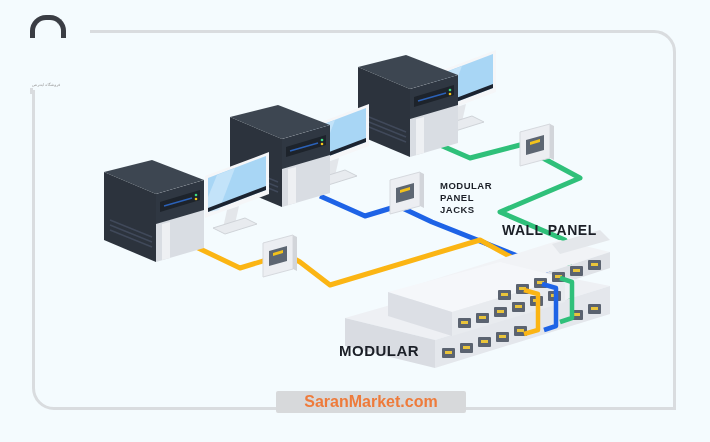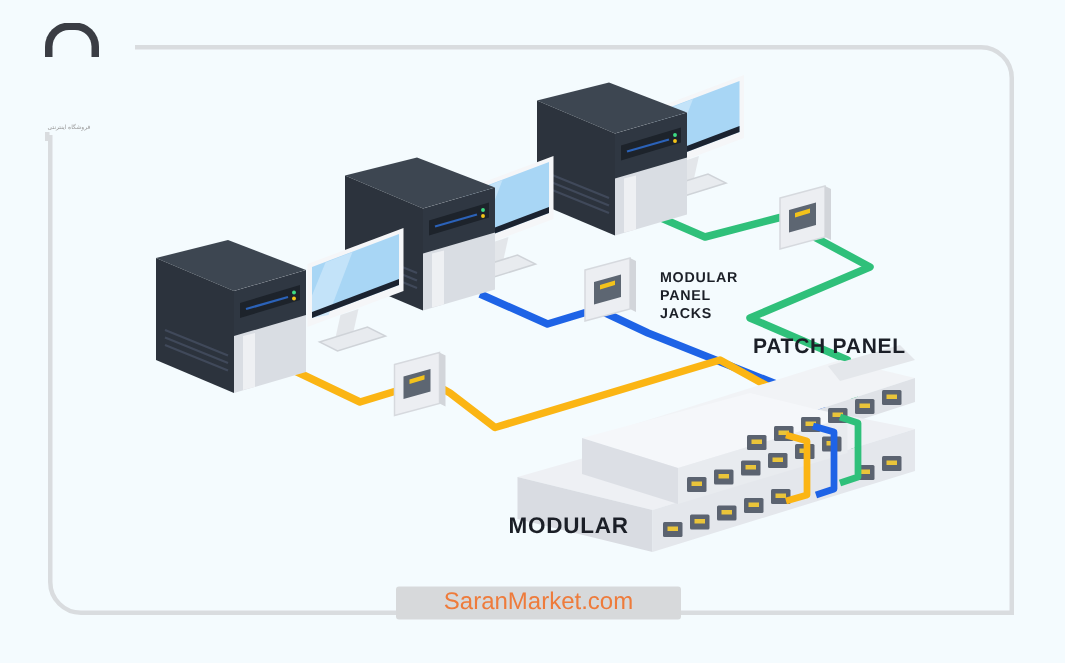--- a/index.html
+++ b/index.html
@@ -9,21 +9,21 @@
   .logo-handle { position:absolute; left:28px; top:5px; width:26px; height:18px; border:5px solid #3a3d44; border-bottom:none; border-radius:16px 16px 0 0; }
   .logo-top { position:absolute; left:6px; top:20px; width:76px; height:28px; background:#ee7433; border-radius:8px; color:#fff; font-weight:bold; font-size:20px; text-align:center; line-height:28px; font-family:"DejaVu Sans", sans-serif; }
   .logo-bottom { position:absolute; left:6px; top:48px; width:76px; height:24px; color:#33363d; font-weight:bold; font-size:20px; text-align:center; line-height:24px; font-family:"DejaVu Sans", sans-serif; }
   .logo-tag { position:absolute; left:10px; top:72px; width:68px; font-size:4px; color:#999; text-align:center; }
   .logo-gap { position:absolute; left:30px; top:88px; width:3px; height:6px; background:#d9dcdf; }
   svg.diagram { position:absolute; left:0; top:0; }
   .lbl { position:absolute; font-weight:bold; color:#1b1f27; font-family:"Liberation Sans", sans-serif; letter-spacing:0.5px; }
   .lbl-wj { left:440px; top:180px; font-size:9.5px; line-height:12px; width:70px; }
   .lbl-pp { left:502px; top:222px; font-size:14px; }
   .lbl-sw { left:339px; top:342px; font-size:15px; }
-  .site { position:absolute; left:264px; top:391px; width:190px; height:22px; background:#d7d9db; border-radius:2px; color:#ee7b3b; font-size:16px; text-align:center; line-height:22px; }
+  .site { position:absolute; left:276px; top:391px; width:190px; height:22px; background:#d7d9db; border-radius:2px; color:#ee7b3b; font-size:16px; text-align:center; line-height:22px;font-weight:bold; }
 </style>
 </head>
 <body>
 
 <div class="frame"></div>
 
 <div class="logo">
   <div class="logo-handle"></div>
   <div class="logo-tag">فروشگاه اینترنتی</div>
 </div>
@@ -141,16 +141,16 @@
 
   <polyline points="524,290 538,294 538,330 524,334" fill="none" stroke="#fbb514" stroke-width="4.5" stroke-linejoin="round"></polyline>
   <polyline points="542,284 556,288 556,326 544,330" fill="none" stroke="#1e63e6" stroke-width="4.5" stroke-linejoin="round"></polyline>
   <polyline points="560,278 572,282 572,318 560,322" fill="none" stroke="#2fc07a" stroke-width="4.5" stroke-linejoin="round"></polyline>
 </svg>
 
 <div class="lbl lbl-wj">
   <div>MODULAR</div>
   <div>PANEL JACKS</div>
 </div>
-<div class="lbl lbl-pp">PATCH PANEL</div>
+<div class="lbl lbl-pp">WALL PANEL</div>
 <div class="lbl lbl-sw">MODULAR</div>
 
 <div class="site">SaranMarket.com</div>
 
 </body></html>

